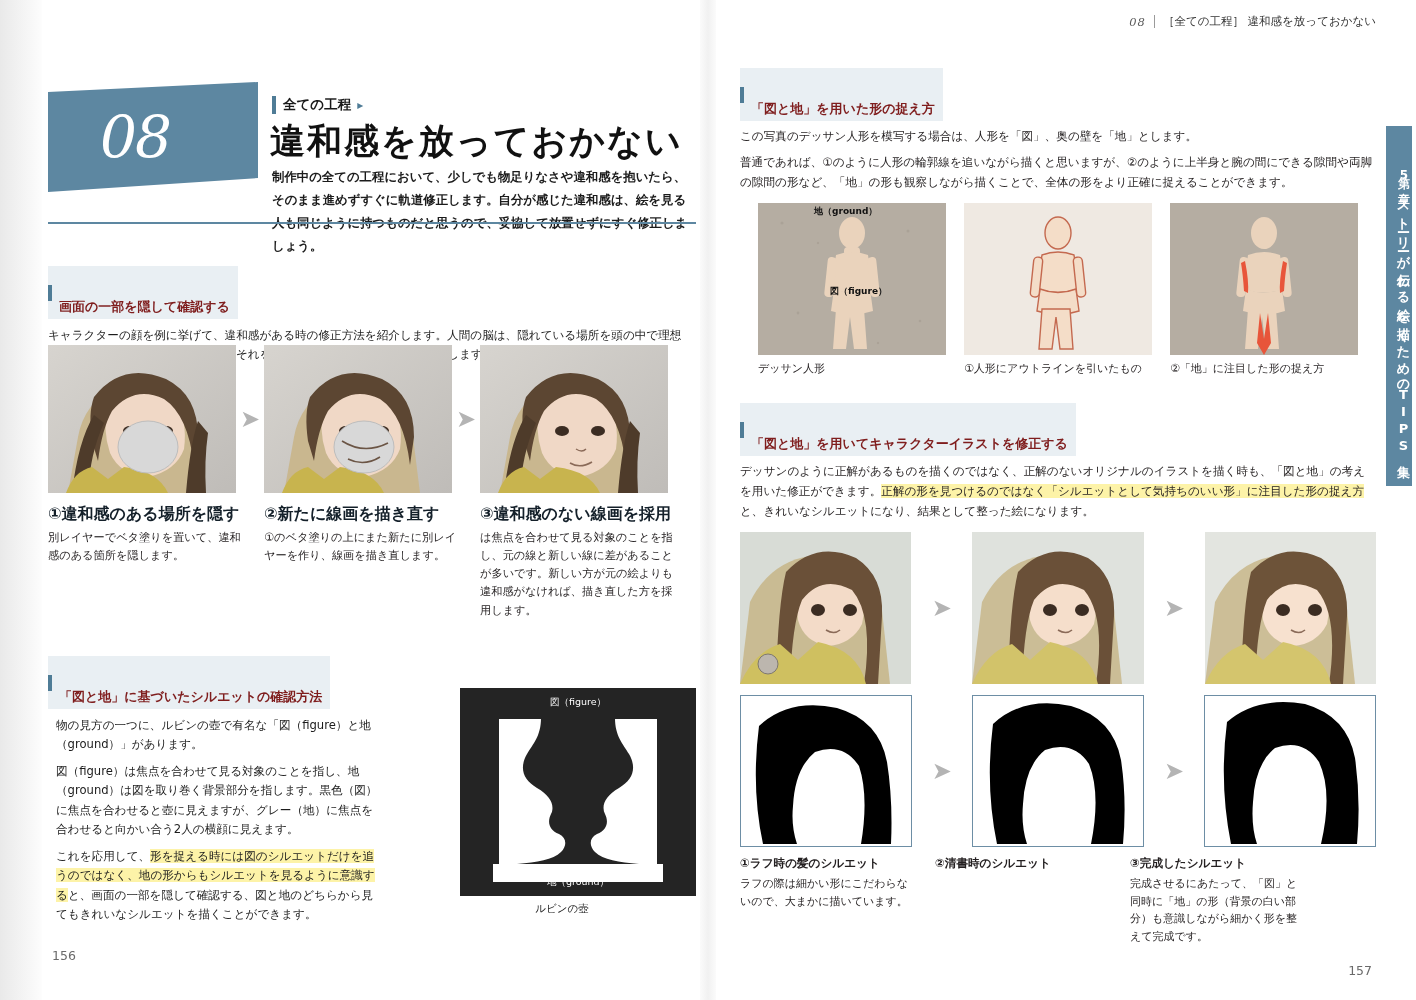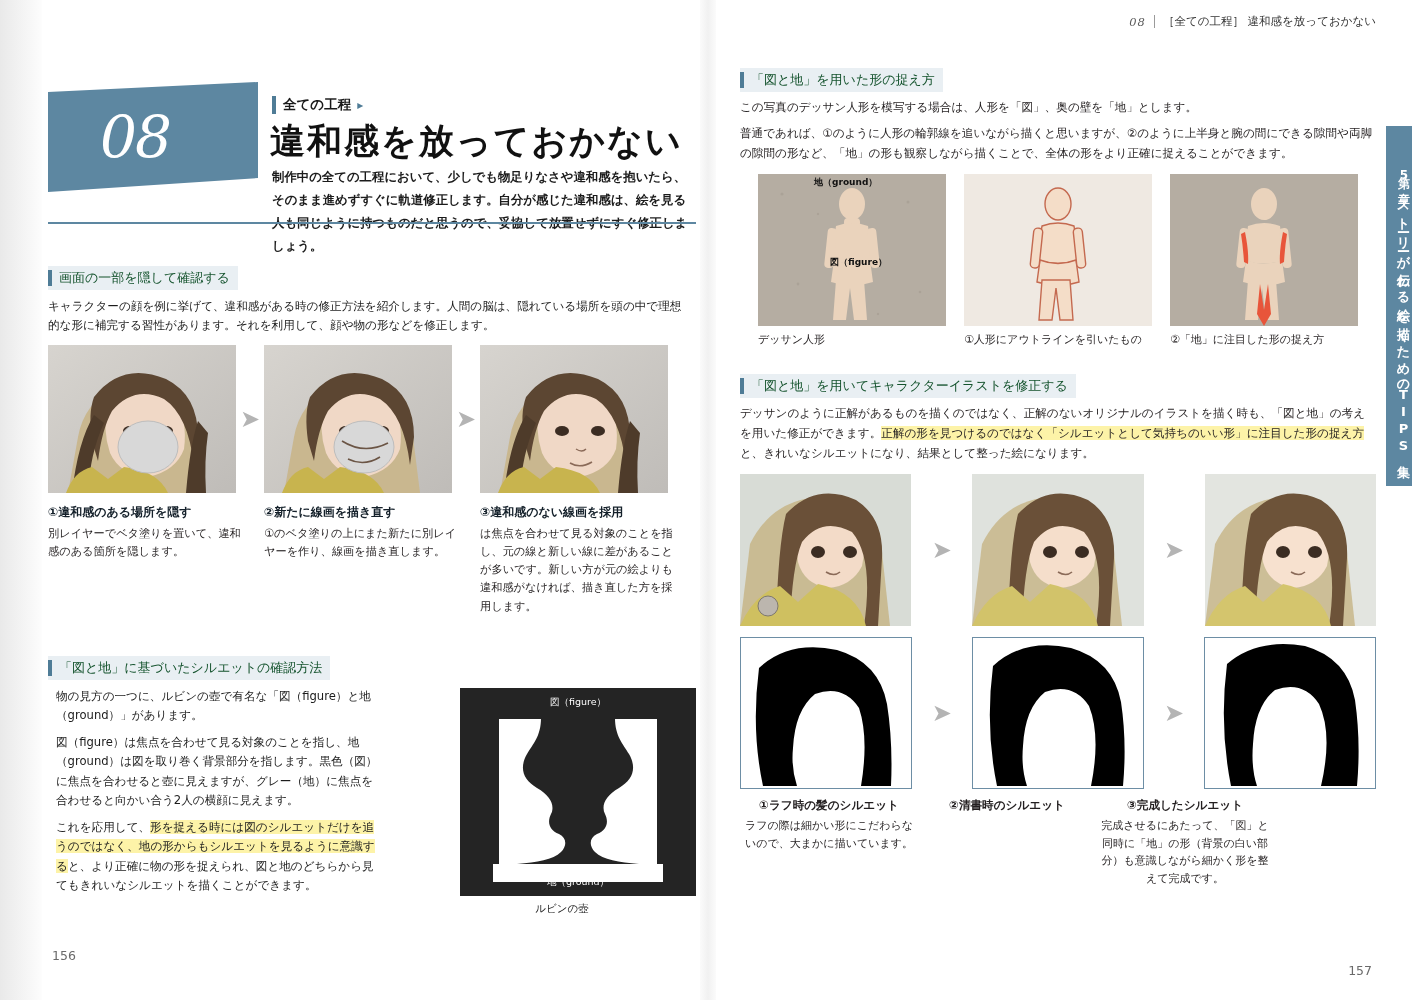--- a/index.html
+++ b/index.html
@@ -35,32 +35,32 @@
   .sec-tag .bar{width:4px;height:18px;background:#4f7c96;margin-right:7px;}
   .sec-tag .txt{font-size:13.5px;font-weight:bold;color:#1a1a1a;}
   .sec-tag .arrow{margin-left:6px;color:#4f7c96;font-size:12px;}
   h1.title{position:absolute;left:222px;top:92px;margin:0;font-size:35px;letter-spacing:2px;font-weight:bold;color:#111;}
   .lede{position:absolute;left:224px;top:140px;width:420px;font-size:12.4px;line-height:1.85;color:#1b1b1b;font-weight:bold;}
   .rule{position:absolute;left:0;top:196px;width:648px;height:2px;background:#5d87a1;}
 
   
   .subhead{display:flex;align-items:center;gap:7px;background:#e9eff3;padding:3px 8px 3px 0;width:max-content;}
   .subhead .bar{width:4px;height:16px;background:#4f7c96;}
-  .subhead .t{font-size:13px;font-weight:normal;color:#14532d;}
+  .subhead .t{font-size:13px;font-weight:bold;color:#7f1d1d;margin-top:29px;}
   .body-txt{font-size:11.6px;line-height:1.68;color:#1c1c1c;}
 
   
   .sec1{position:absolute;left:0;top:240px;width:648px;}
   .sec1 .para{margin-top:7px;width:640px;}
   .strip{position:absolute;left:0;top:318px;width:648px;height:150px;display:flex;align-items:center;gap:0;}
   .photo{position:relative;overflow:hidden;background:#cfcfcf;}
   .arrow-g{width:28px;text-align:center;color:#b4b4b4;font-size:24px;line-height:1;}
   .caps{position:absolute;left:0;top:478px;width:648px;display:flex;gap:16px;}
   .cap{width:200px;}
-  .cap .h{font-size:12px;font-weight:bold;color:#14202a;margin-bottom:4px;}
+  .cap .h{font-size:16px;font-weight:bold;color:#14202a;margin-bottom:4px;}
   .cap .b{font-size:11.2px;line-height:1.62;}
 
   .sec2{position:absolute;left:0;top:630px;width:648px;}
   .sec2 .col{width:336px;}
   .sec2 .para{margin-top:7px;margin-left:8px;}
   .hl{background:#fdf3a8;}
   .rubin{position:absolute;left:412px;top:662px;width:236px;height:208px;background:#242424;}
   .rubin .lab-f{position:absolute;top:8px;left:0;width:100%;text-align:center;color:#fff;font-size:9.5px;}
   .rubin .lab-g{position:absolute;bottom:7px;left:0;width:100%;text-align:center;color:#fff;font-size:9.5px;}
   .vase{position:absolute;left:50%;top:26px;transform:translateX(-50%);}
@@ -75,21 +75,21 @@
   .r-para{font-size:11.6px;line-height:1.72;margin-top:6px;}
   .fig-row{display:flex;gap:18px;margin-top:10px;}
   .fig{width:188px;}
   .fig .img{width:188px;height:152px;background:#b9b2a8;position:relative;overflow:hidden;}
   .fig .fc{font-size:11px;margin-top:6px;line-height:1.5;}
 
   .ch-row{display:flex;gap:17px;align-items:center;margin-top:10px;}
   .ch{width:178px;height:152px;background:#cdd2cf;position:relative;overflow:hidden;}
   .sil-row{display:flex;gap:17px;align-items:center;margin-top:11px;}
   .sil{width:178px;height:150px;background:#fff;border:1px solid #6d8ea5;position:relative;overflow:hidden;}
-  .sil-caps{display:flex;margin-top:9px;text-align:center;}
+  .sil-caps{display:flex;gap:17px;margin-top:9px;}
   .sil-cap{width:178px;}
   .sil-cap .h{font-size:11.6px;font-weight:bold;margin-bottom:4px;}
   .sil-cap .b{font-size:11px;line-height:1.6;}
 
   
   .sidetab{position:absolute;right:4px;top:126px;width:26px;height:360px;background:#5d87a1;color:#fff;
     writing-mode:vertical-rl;text-orientation:upright;font-size:13px;letter-spacing:2px;
     display:flex;align-items:flex-start;justify-content:center;padding-top:12px;box-sizing:border-box;font-weight:bold;}
   .sidetab .ch5{font-size:12px;letter-spacing:1px;margin-bottom:8px;}
 
@@ -203,21 +203,21 @@
 
     <div class="sec2">
       <div class="subhead">
         <span class="bar"></span>
         <span class="t">「図と地」に基づいたシルエットの確認方法</span>
       </div>
       <div class="col">
         <div class="para body-txt">物の見方の一つに、ルビンの壺で有名な「図（figure）と地（ground）」があります。</div>
         <div class="para body-txt">図（figure）は焦点を合わせて見る対象のことを指し、地（ground）は図を取り巻く背景部分を指します。黒色（図）に焦点を合わせると壺に見えますが、グレー（地）に焦点を合わせると向かい合う2人の横顔に見えます。</div>
         <div class="para body-txt">
-          <span>これを応用して、</span><span class="hl">形を捉える時には図のシルエットだけを追うのではなく、地の形からもシルエットを見るように意識する</span><span>と、より正確に物の形を捉えられ、図と地のどちらから見てもきれいなシルエットを描くことができます。</span>
+          <span>これを応用して、</span><span class="hl">形を捉える時には図のシルエットだけを追うのではなく、地の形からもシルエットを見るように意識する</span><span>と、画面の一部を隠して確認する、図と地のどちらから見てもきれいなシルエットを描くことができます。</span>
         </div>
       </div>
     </div>
 
     <div class="rubin">
       <div class="lab-f">図（figure）</div>
       <div class="lab-g">地（ground）</div>
       <svg class="vase" width="170" height="168" viewBox="0 0 170 168">
         <path fill="#ffffff" d="M6 4
           L48 4

